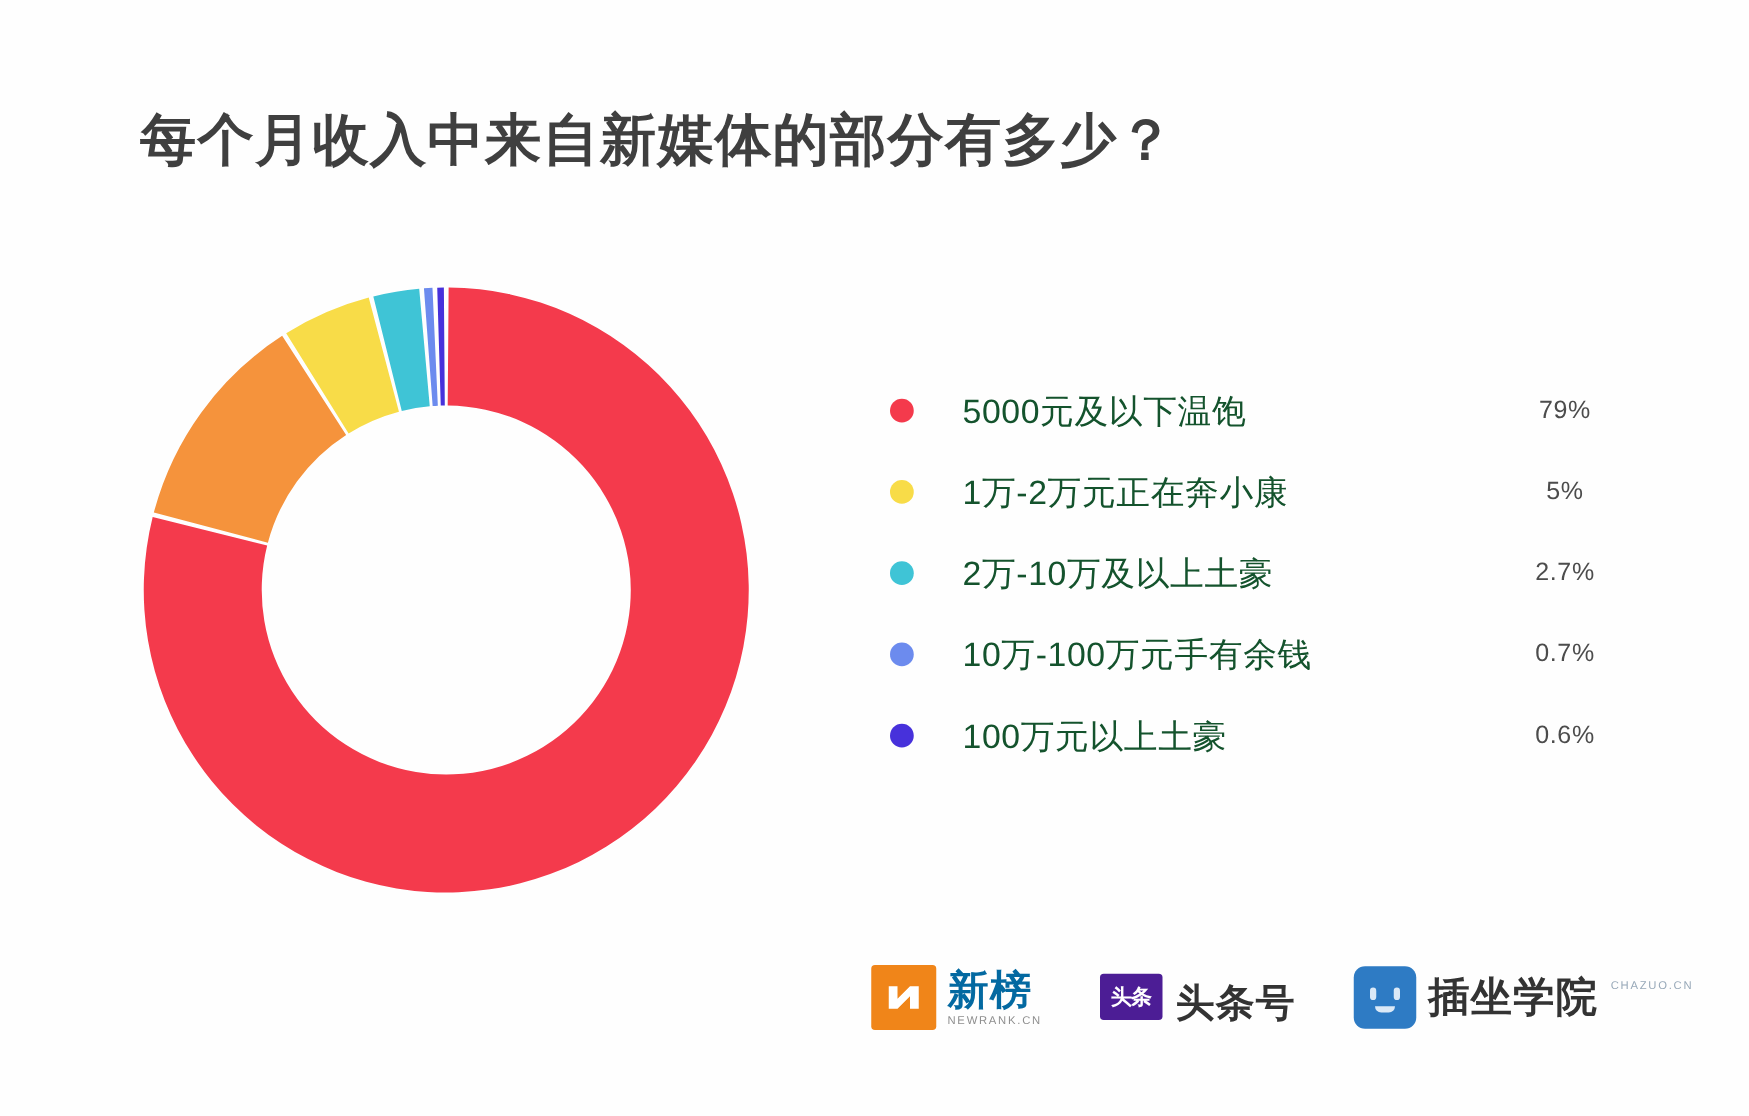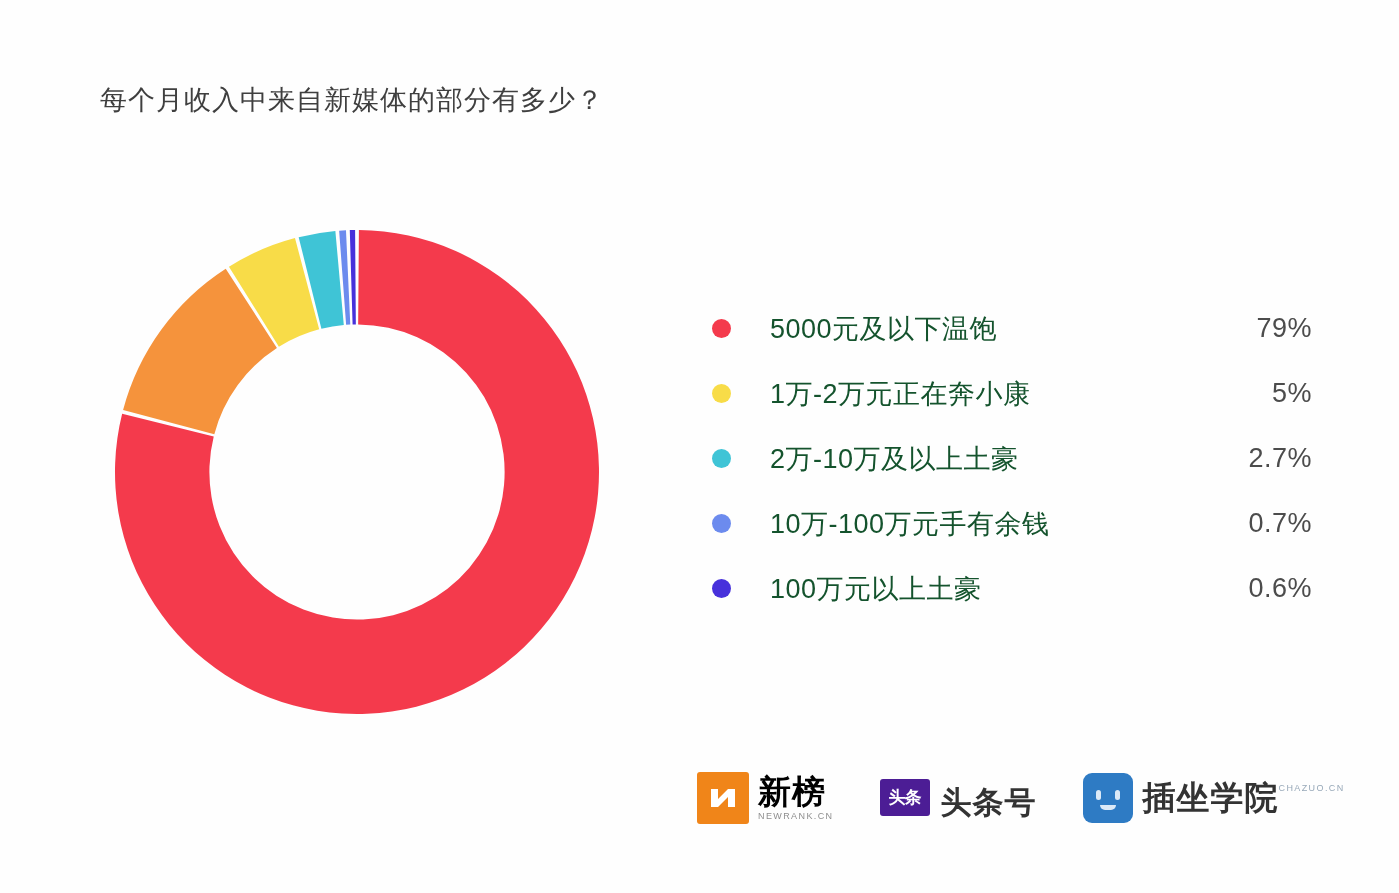--- a/index.html
+++ b/index.html
@@ -11,24 +11,24 @@
     height: 893px;
     background: #fefefe;
     font-family: "Liberation Sans", "DejaVu Sans", sans-serif;
     overflow: hidden;
     position: relative;
   }
 
   
   #chart-title {
     position: absolute;
-    left: 100px;
+    left: 112px;
     top: 82px;
-    font-size: 27px;
-    font-weight: normal;
+    font-size: 45px;
+    font-weight: bold;
     color: #3f3f3f;
     letter-spacing: 1px;
     white-space: nowrap;
   }
 
   
   #donut-wrap {
     position: absolute;
     left: 114px;
     top: 229px;
@@ -61,24 +61,24 @@
     margin-right: 39px;
   }
   .legend-label {
     font-size: 27px;
     color: #14532d;
     letter-spacing: 0.5px;
     white-space: nowrap;
     flex: 1 1 auto;
   }
   .legend-value {
-    font-size: 27px;
+    font-size: 20px;
     color: #4c4c4c;
     letter-spacing: 0.5px;
-    text-align: right;
+    text-align: center;
     width: 120px;
     flex: 0 0 auto;
     white-space: nowrap;
   }
 
   
   #footer-logos {
     position: absolute;
     left: 697px;
     top: 772px;
@@ -103,21 +103,21 @@
     margin-right: 9px;
   }
   .nr-text-block {
     display: flex;
     flex-direction: column;
     justify-content: center;
   }
   .nr-cn {
     font-size: 33px;
     font-weight: bold;
-    color: #000000;
+    color: #0369a1;
     line-height: 1.05;
     letter-spacing: 1px;
   }
   .nr-en {
     font-size: 9px;
     color: #8e8e8e;
     letter-spacing: 1.4px;
     margin-top: 2px;
   }
 
@@ -184,20 +184,21 @@
     font-weight: bold;
     color: #333333;
     line-height: 1.05;
     letter-spacing: 1px;
   }
   .cz-en {
     font-size: 9px;
     color: #97a8b8;
     letter-spacing: 1.4px;
     margin-top: 2px;
+    margin-left: 10px;
   }
 </style>
 </head>
 <body>
 
 <div id="chart-title">每个月收入中来自新媒体的部分有多少？</div>
 
 <div id="donut-wrap">
   <svg id="donut-svg" viewBox="0 0 486 486">
     <g id="donut-slices">

